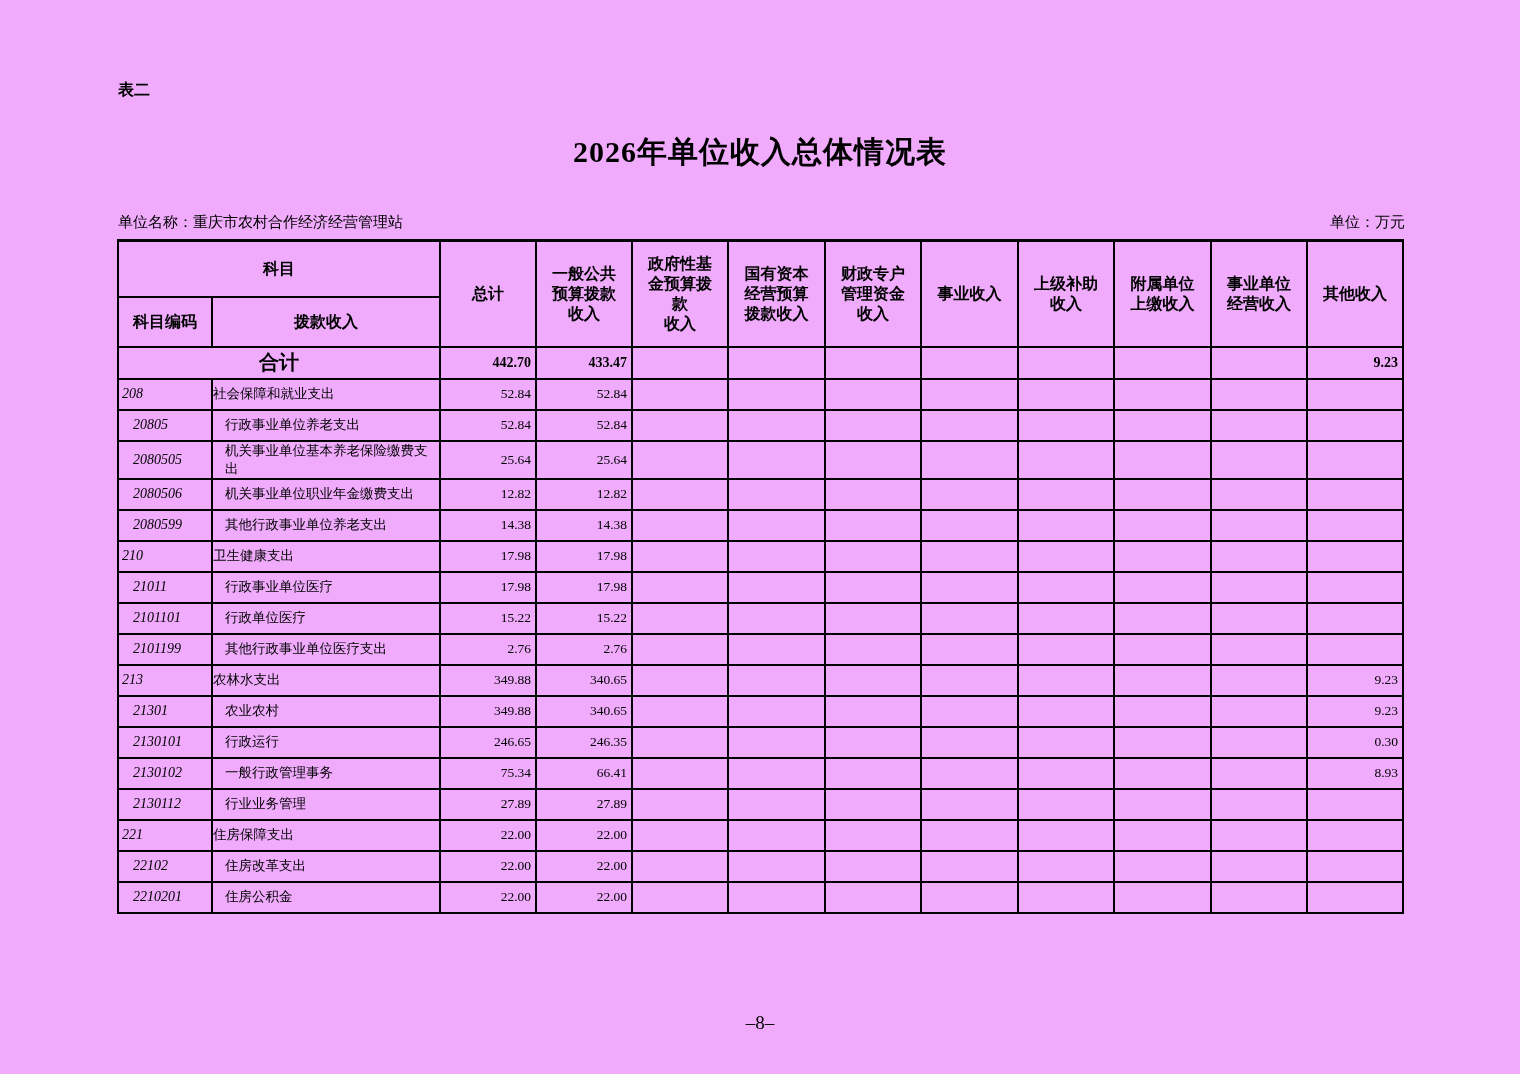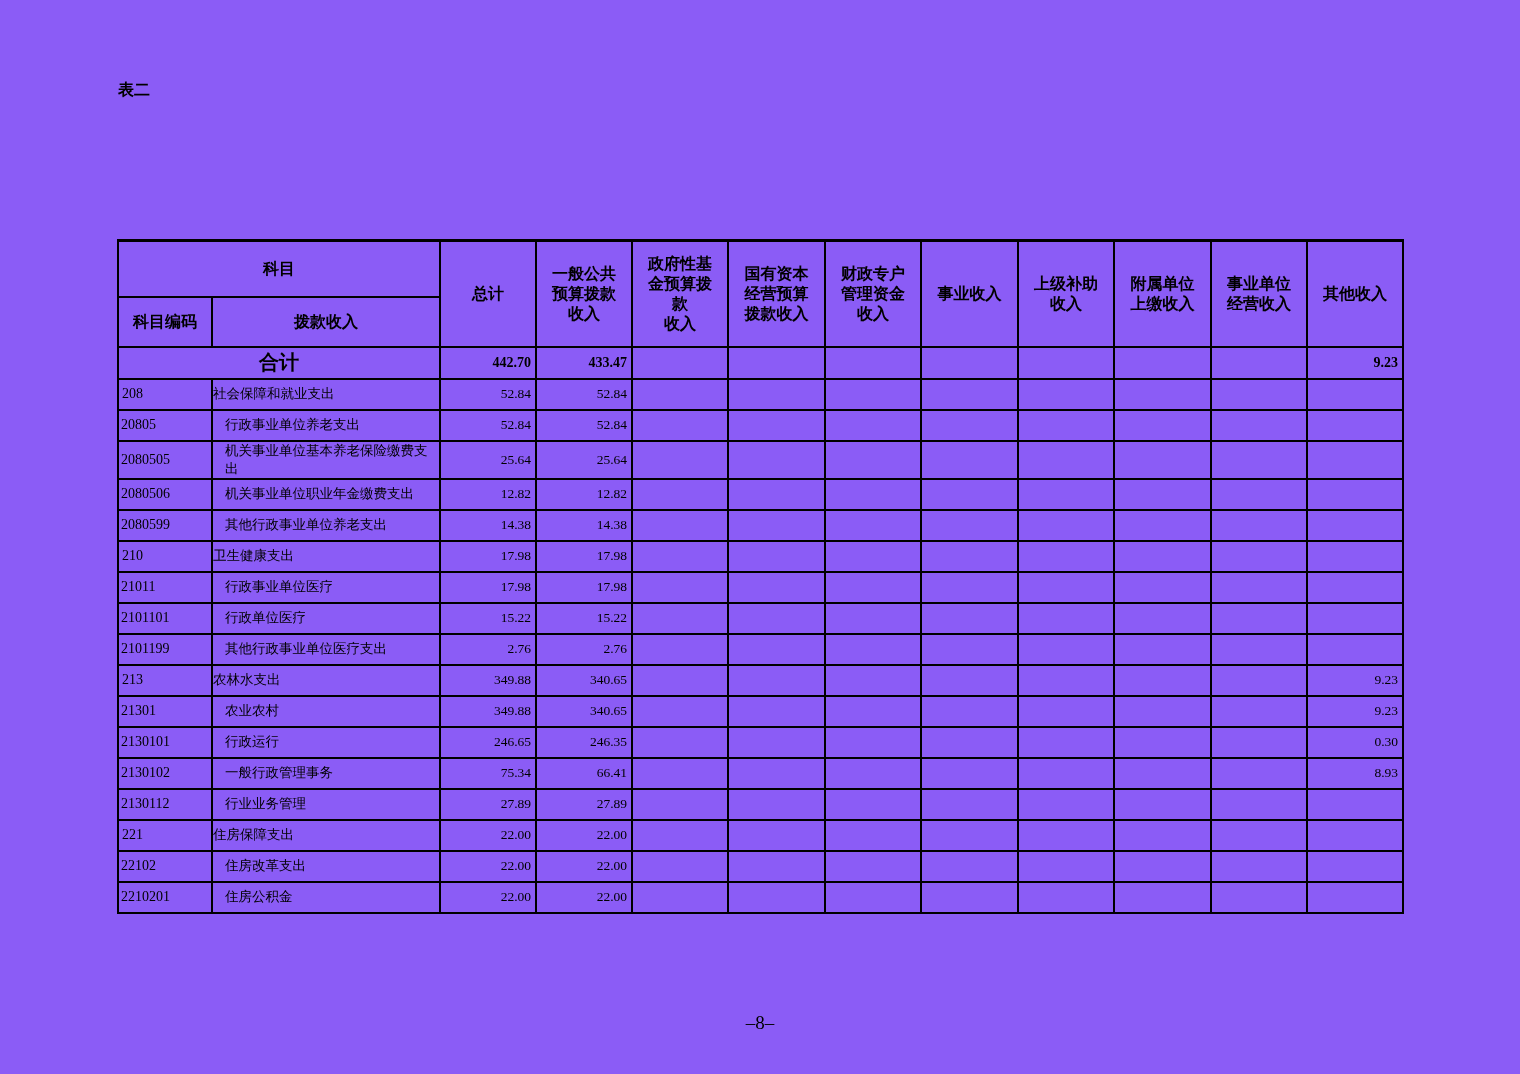--- a/index.html
+++ b/index.html
@@ -1,20 +1,20 @@
 <!DOCTYPE html>
 <html><head>
 <meta charset="utf-8">
 <style>
   * { margin:0; padding:0; box-sizing:border-box; }
   html,body { background:#e9e9e9; }
   body { font-family:"Liberation Serif", serif; color:#000; }
   .sheet {
     position:relative; width:1520px; height:1074px;
-    background:#8b5cf6; overflow:hidden; margin:0 auto;
+    background:#f0abfc; overflow:hidden; margin:0 auto;
   }
   .table-tag {
     position:absolute; left:118px; top:80px;
     font-family:"Liberation Sans", sans-serif;
     font-weight:bold; font-size:16px;
   }
   .page-title {
     position:absolute; left:0; top:132px; width:1520px;
     text-align:center; font-family:"Liberation Serif", serif;
     font-weight:bold; font-size:30px; letter-spacing:1px;
@@ -43,40 +43,45 @@
   tr.data-row { height:31px; }
   td.total-label {
     text-align:center; font-family:"Liberation Sans", sans-serif;
     font-weight:bold; font-size:20px;
   }
   td.num {
     text-align:right; padding-right:4px;
     font-size:13.5px; font-family:"Liberation Serif", serif;
   }
   tr.total-row td.num { font-weight:bold; font-size:14px; }
-  td.code { font-size:14px; text-align:left; }
+  td.code { font-size:14px; text-align:left;font-style:italic; }
   td.name { font-size:13.5px; text-align:left; }
   td.code.lv1 { padding-left:3px; }
-  td.code.lv2, td.code.lv3 { padding-left:2px; }
+  td.code.lv2, td.code.lv3 { padding-left:14px; }
   td.name.lv1 { padding-left:0; }
   td.name.lv2, td.name.lv3 { padding-left:12px; }
   .page-number {
     position:absolute; left:0; top:1012px; width:1520px;
     text-align:center; font-size:19px;
     font-family:"Liberation Serif", serif;
   }
 </style>
 </head>
 <body>
 
 <div class="sheet">
 
   <div class="table-tag">表二</div>
 
-
+  <div class="page-title">2026年单位收入总体情况表</div>
+
+  <div class="meta-row">
+    <span>单位名称：重庆市农村合作经济经营管理站</span>
+    <span>单位：万元</span>
+  </div>
 
   <table class="budget-table">
     <colgroup>
       <col style="width:94px">
         <col style="width:228px">
       <col style="width:96px">
         <col style="width:96px">
         <col style="width:96px">
       <col style="width:97px">
         <col style="width:96px">

